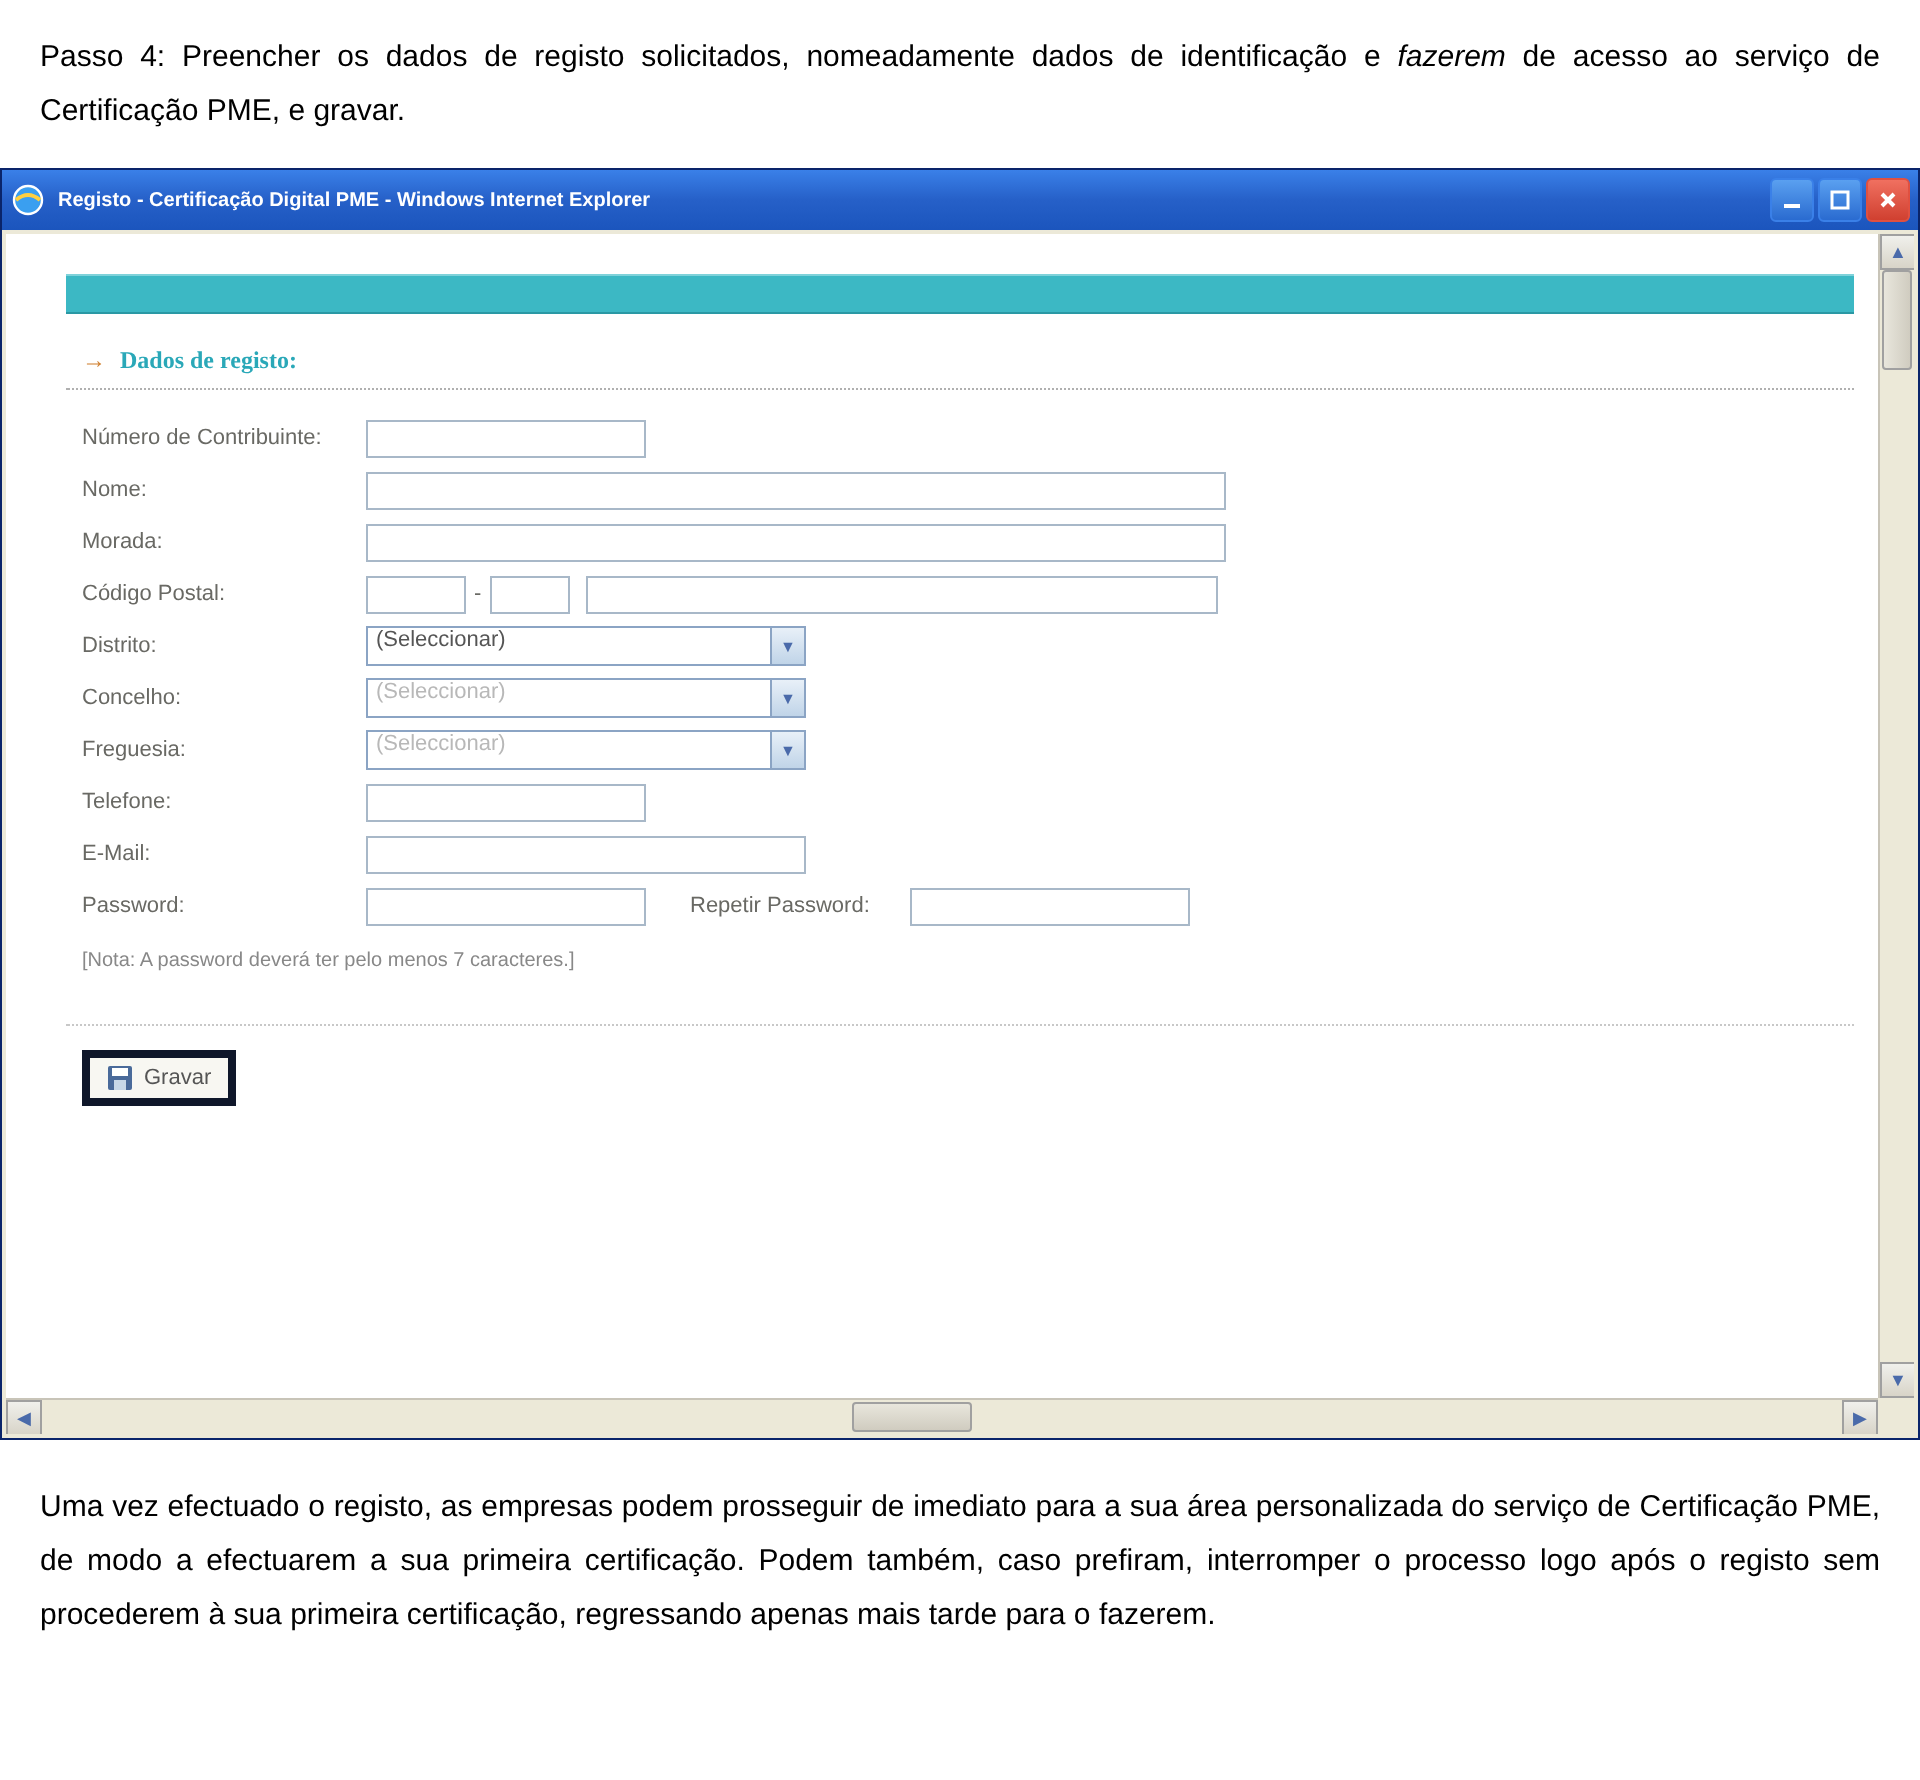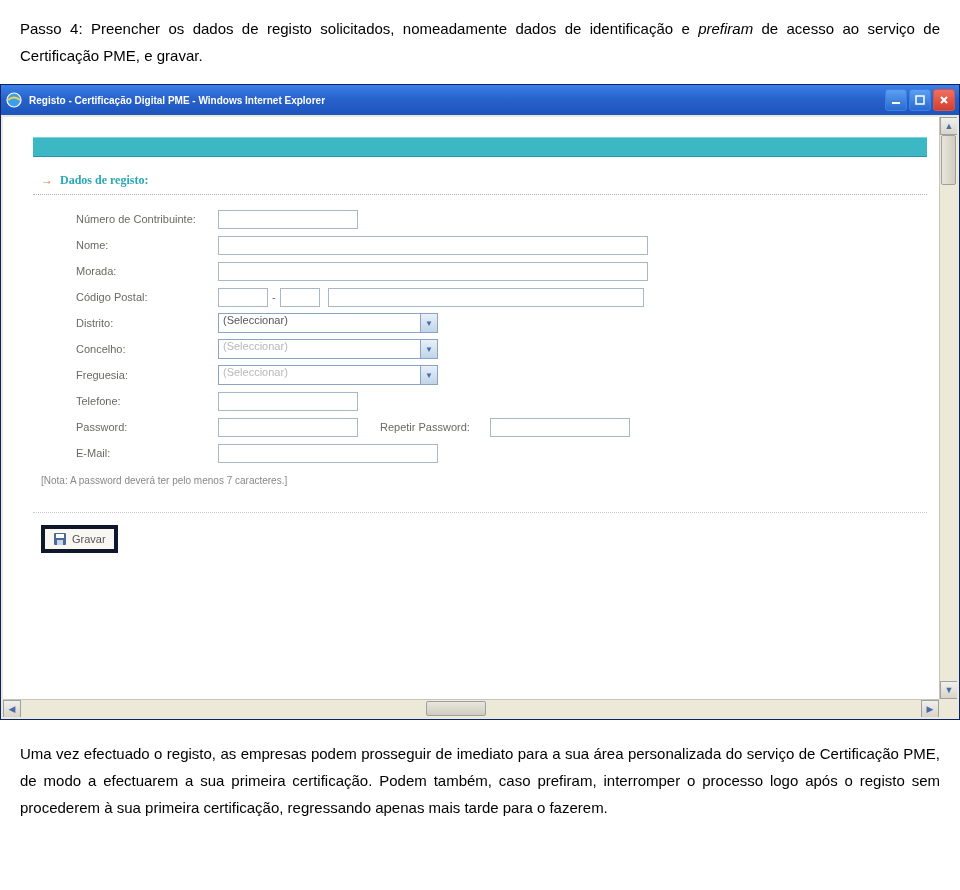--- a/index.html
+++ b/index.html
@@ -133,21 +133,21 @@
     font-weight: bold;
     padding: 6px 0 6px 8px;
     border-bottom: 1px dotted #b0b0b0;
     margin-bottom: 12px;
     font-family: Liberation Serif, serif;
   }
   .section-head .arrow { color: #d08030; margin-right: 4px; }
   .form { font-size: 11px; color: #696964; }
   .form-row {
     display: flex; align-items: center;
-    min-height: 24px; margin-bottom: 2px; margin-left: 35px;
+    min-height: 24px; margin-bottom: 2px;
   }
   .form-label { width: 150px; padding-left: 8px; }
   .text-input {
     height: 19px;
     border: 1px solid #a8b8c8;
     background: #fff;
     font-size: 11px;
     padding: 0 3px;
   }
   .select {
@@ -174,21 +174,21 @@
     padding: 3px 8px; font-size: 11px; color: #555;
     cursor: pointer; margin-left: 8px;
   }
   .save-btn .floppy { width: 14px; height: 14px; margin-right: 5px; }
   .dotted-sep { border-bottom: 1px dotted #c8c8c8; margin: 12px 0; }
 </style>
 </head>
 <body>
 
 <p class="doc-text">
-  <span>Passo 4: Preencher os dados de registo solicitados, nomeadamente dados de identificação e </span><span class="italic">prefiram</span><span> de acesso ao serviço de Certificação PME, e gravar.</span>
+  <span>Passo 4: Preencher os dados de registo solicitados, nomeadamente dados de identificação e </span><span class="italic">fazerem</span><span> de acesso ao serviço de Certificação PME, e gravar.</span>
 </p>
 
 <div class="window">
   <div class="titlebar">
     <span class="ie-icon">
       <svg viewBox="0 0 18 18" width="18" height="18">
         <circle cx="9" cy="9" r="7" fill="#3a9ff0" stroke="#fff" stroke-width="1.2"></circle>
         <path d="M3 9 Q9 4 15 9" stroke="#ffd040" stroke-width="2" fill="none"></path>
       </svg>
     </span>
@@ -272,30 +272,30 @@
               <span class="sel-btn">▼</span>
             </div>
           </div>
 
           <div class="form-row">
             <div class="form-label">Telefone:</div>
             <input class="text-input" style="width: 140px;">
           </div>
 
           <div class="form-row">
+            <div class="form-label">E-Mail:</div>
+            <input class="text-input" style="width: 220px;">
+          </div>
+
+          <div class="form-row">
             <div class="form-label">Password:</div>
             <input type="password" class="text-input" style="width: 140px;">
             <div style="width:22px"></div>
             <div style="width:110px">Repetir Password:</div>
             <input type="password" class="text-input" style="width: 140px;">
-          </div>
-
-          <div class="form-row">
-            <div class="form-label">E-Mail:</div>
-            <input class="text-input" style="width: 220px;">
           </div>
 
           <div class="note">[Nota: A password deverá ter pelo menos 7 caracteres.]</div>
 
           <div class="dotted-sep"></div>
 
           <div class="save-btn">
             <span class="floppy">
               <svg viewBox="0 0 14 14" width="14" height="14">
                 <rect x="1" y="1" width="12" height="12" fill="#4a6a9a" rx="1"></rect>

